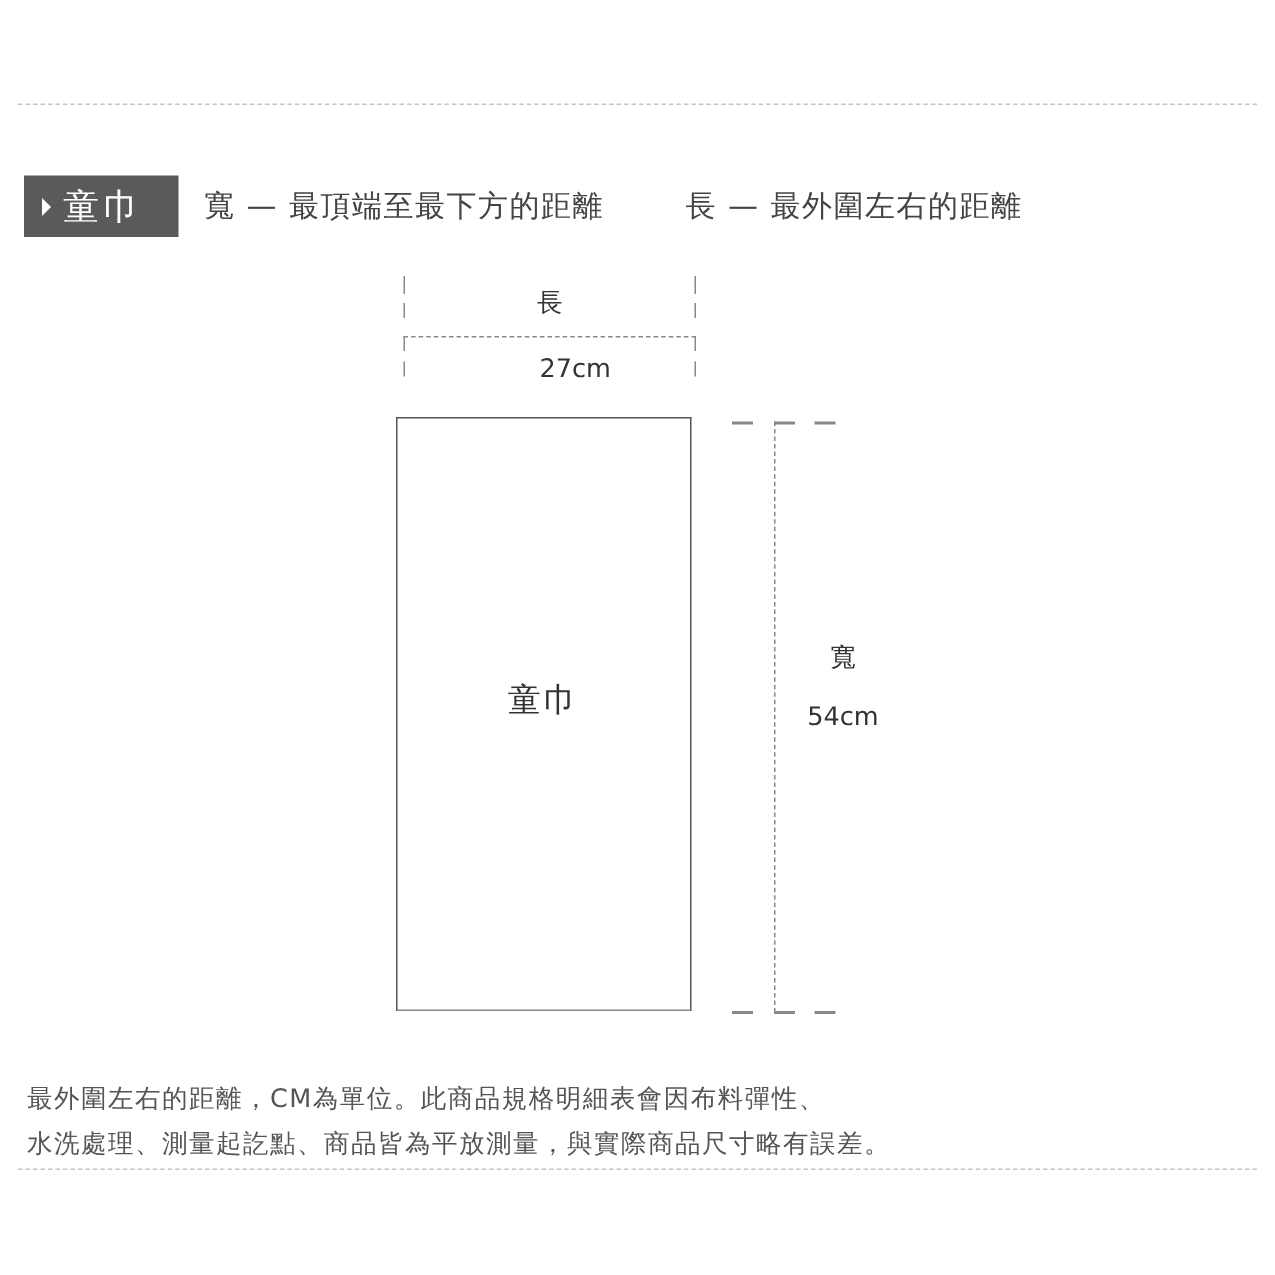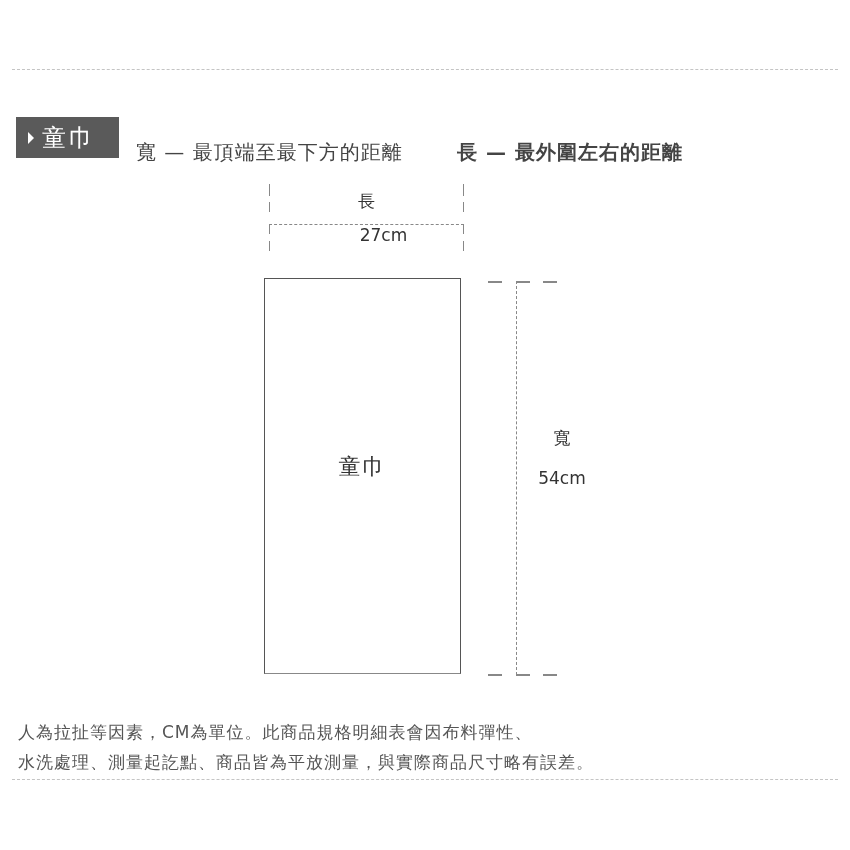--- a/index.html
+++ b/index.html
@@ -5,73 +5,73 @@
   html, body { margin:0; padding:0; background:#ffffff; }
   body { width:850px; height:850px; position:relative; overflow:hidden;
          font-family:"DejaVu Sans","Liberation Sans",sans-serif; color:#3c3c3c; }
   .abs { position:absolute; }
   .dash-h { position:absolute; height:0; border-top:1px dashed #c4c4c4; }
   .hdr-box { position:absolute; left:16px; top:117px; width:103px; height:41px;
              background:#5a5a5a; color:#fff; display:flex; align-items:center; }
   .hdr-tri { width:0; height:0; border-top:6px solid transparent; border-bottom:6px solid transparent;
              border-left:6px solid #ffffff; margin-left:12px; margin-right:8px; }
   .hdr-title { font-size:24px; letter-spacing:3px; color:#ffffff; }
-  .legend { position:absolute; top:124px; font-size:20px; color:#444; letter-spacing:1px; white-space:nowrap;margin-top:15px; }
+  .legend { position:absolute; top:124px; font-size:20px; color:#444; letter-spacing:1px; white-space:nowrap; }
   .vtick { position:absolute; width:0; border-left:1px solid #888; }
   .dim-label { position:absolute; font-size:17px; color:#333; text-align:center; }
   .towel { position:absolute; left:264px; top:278px; width:197px; height:396px;
            border:1.5px solid #555; box-sizing:border-box; border-bottom-color:#888; }
   .towel-label { position:absolute; left:264px; top:452px; width:197px; text-align:center;
                  font-size:22px; color:#333; letter-spacing:2px; }
   .mark { position:absolute; background:#888; }
   .note { position:absolute; left:18px; font-size:17px; color:#555; letter-spacing:1px; white-space:nowrap; }
 </style>
 </head>
 <body>
 
 <div class="dash-h" style="left:12px; top:69px; width:826px;"></div>
 
 <div class="hdr-box">
   <span class="hdr-tri"></span>
   <span class="hdr-title">童巾</span>
 </div>
 <div class="legend" style="left:136px;">寬 — 最頂端至最下方的距離</div>
-<div class="legend" style="left:457px;font-weight:bold;">長 — 最外圍左右的距離</div>
+<div class="legend" style="left:457px;">長 — 最外圍左右的距離</div>
 
 <div>
 
   <div class="vtick" style="left:269px; top:184px; height:12px;"></div>
   <div class="vtick" style="left:269px; top:202px; height:10px;"></div>
   <div class="vtick" style="left:269px; top:224px; height:10px;"></div>
   <div class="vtick" style="left:269px; top:241px; height:10px;"></div>
 
   <div class="vtick" style="left:463px; top:184px; height:12px;"></div>
   <div class="vtick" style="left:463px; top:202px; height:10px;"></div>
   <div class="vtick" style="left:463px; top:224px; height:10px;"></div>
   <div class="vtick" style="left:463px; top:241px; height:10px;"></div>
 
   <div class="abs" style="left:269px; top:224px; width:195px; height:0; border-top:1.5px dashed #888;"></div>
   <div class="dim-label" style="left:269px; top:190px; width:195px;">長</div>
-  <div class="dim-label" style="left:269px; top:225px; width:229px;">27cm</div>
+  <div class="dim-label" style="left:269px; top:236px; width:229px;">27cm</div>
 </div>
 
 <div class="towel"></div>
 <div class="towel-label">童巾</div>
 
 <div>
 
   <div class="mark" style="left:488px; top:281px; width:14px; height:1.5px;"></div>
   <div class="mark" style="left:516px; top:281px; width:14px; height:1.5px;"></div>
   <div class="mark" style="left:543px; top:281px; width:14px; height:1.5px;"></div>
 
   <div class="mark" style="left:488px; top:674px; width:14px; height:1.5px;"></div>
   <div class="mark" style="left:516px; top:674px; width:14px; height:1.5px;"></div>
   <div class="mark" style="left:543px; top:674px; width:14px; height:1.5px;"></div>
 
   <div class="abs" style="left:516px; top:281px; width:0; height:394px; border-left:1.5px dashed #888;"></div>
   <div class="dim-label" style="left:530px; top:427px; width:64px;">寬</div>
   <div class="dim-label" style="left:530px; top:468px; width:64px;">54cm</div>
 </div>
 
-<div class="note" style="top:721px;">人為拉扯等因素，CM為單位。此商品規格明細表會因布料彈性、</div>
+<div class="note" style="top:721px;">最外圍左右的距離，CM為單位。此商品規格明細表會因布料彈性、</div>
 <div class="note" style="top:751px;">水洗處理、測量起訖點、商品皆為平放測量，與實際商品尺寸略有誤差。</div>
 
 <div class="dash-h" style="left:12px; top:779px; width:826px;"></div>
 
 </body></html>

